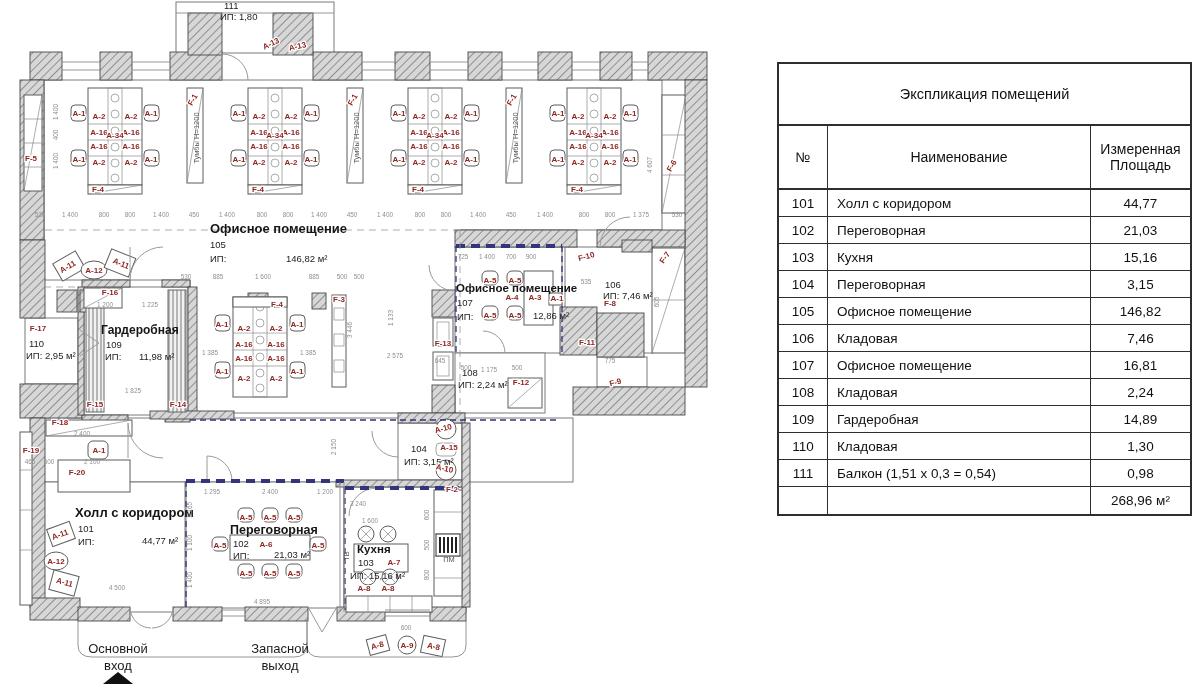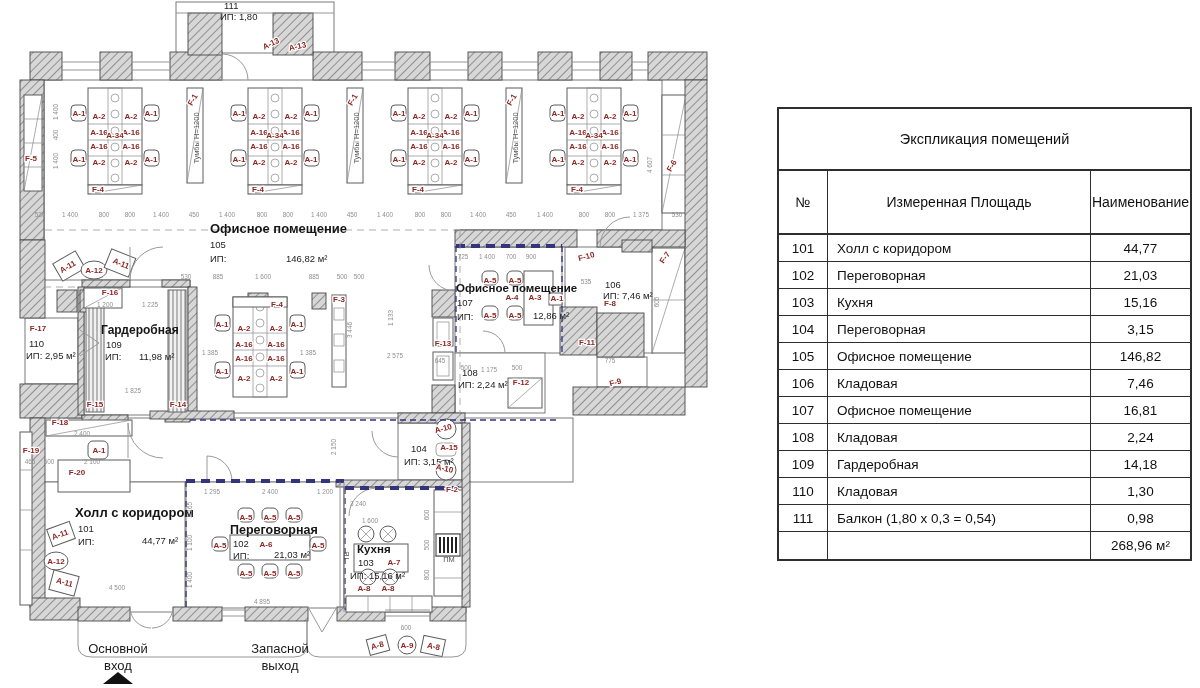--- a/index.html
+++ b/index.html
@@ -16,21 +16,21 @@
   .t-ent{font-size:13px;fill:#1b1b1b;text-anchor:middle;}
   .wall{fill:url(#hatch);stroke:#474747;stroke-width:0.9;}
   .room-f{fill:#ffffff;stroke:#7a7a7a;stroke-width:1;}
   .thin{stroke:#8a8a8a;fill:none;stroke-width:0.9;}
   .door{stroke:#9a9a9a;fill:none;stroke-width:1;}
   .dashp{stroke:#34347c;fill:none;}
   .dashg{stroke:#9a9a9a;fill:none;stroke-dasharray:7 5;stroke-width:0.8;}
   .furn{fill:#ffffff;stroke:#5d5d5d;stroke-width:1;}
   .furn2{fill:none;stroke:#8a8a8a;stroke-width:0.7;}
   .etable{position:absolute;left:777px;top:62px;width:411px;border:2px solid #2e2e2e;
-          background:#fff;color:#111;margin-top:45px;}
+          background:#fff;color:#111;}
   .t-title{height:60px;display:flex;align-items:center;justify-content:center;
            font-size:14.5px;border-bottom:2px solid #2e2e2e;}
   .t-head{display:grid;grid-template-columns:48px 1fr 100px;height:62px;border-bottom:2px solid #2e2e2e;}
   .t-head .c{display:flex;align-items:center;justify-content:center;font-size:14px;text-align:center;}
   .t-row{display:grid;grid-template-columns:48px 1fr 100px;height:26px;border-bottom:1.5px solid #2e2e2e;font-size:13.5px;}
   .t-row.total{height:27px;border-bottom:none;}
   .cell-no{display:flex;align-items:center;justify-content:center;}
   .cell-nm{display:flex;align-items:center;padding-left:9px;border-left:1.5px solid #2e2e2e;}
   .cell-ar{display:flex;align-items:center;justify-content:center;border-left:1.5px solid #2e2e2e;text-align:right;}
   .t-head .c.nm,.t-head .c.ar{border-left:1.5px solid #2e2e2e;}
@@ -586,22 +586,22 @@
         <text x="118" y="670" class="t-ent">вход</text>
         <text x="280" y="653" class="t-ent">Запасной</text>
         <text x="280" y="670" class="t-ent">выход</text>
       </g>
   </svg>
 
   <div class="etable">
     <div class="t-title">Экспликация помещений</div>
     <div class="t-head">
       <div class="c no">№</div>
+      <div class="c nm">Наименование</div>
       <div class="c ar">Измеренная Площадь</div>
-      <div class="c nm">Наименование</div>
     </div>
     <div id="t-rows">
         <div class="t-row">
           <div class="cell-no">101</div>
           <div class="cell-nm">Холл с коридором</div>
           <div class="cell-ar">44,77</div>
         </div>
         <div class="t-row">
           <div class="cell-no">102</div>
           <div class="cell-nm">Переговорная</div>
@@ -633,30 +633,30 @@
           <div class="cell-ar">16,81</div>
         </div>
         <div class="t-row">
           <div class="cell-no">108</div>
           <div class="cell-nm">Кладовая</div>
           <div class="cell-ar">2,24</div>
         </div>
         <div class="t-row">
           <div class="cell-no">109</div>
           <div class="cell-nm">Гардеробная</div>
-          <div class="cell-ar">14,18</div>
+          <div class="cell-ar">14,89</div>
         </div>
         <div class="t-row">
           <div class="cell-no">110</div>
           <div class="cell-nm">Кладовая</div>
           <div class="cell-ar">1,30</div>
         </div>
         <div class="t-row">
           <div class="cell-no">111</div>
-          <div class="cell-nm">Балкон (1,80 х 0,3 = 0,54)</div>
+          <div class="cell-nm">Балкон (1,51 х 0,3 = 0,54)</div>
           <div class="cell-ar">0,98</div>
         </div>
       </div>
     <div class="t-row total">
       <div class="cell-no"></div>
       <div class="cell-nm"></div>
       <div class="cell-ar">268,96 м²</div>
     </div>
   </div>
 </div>

